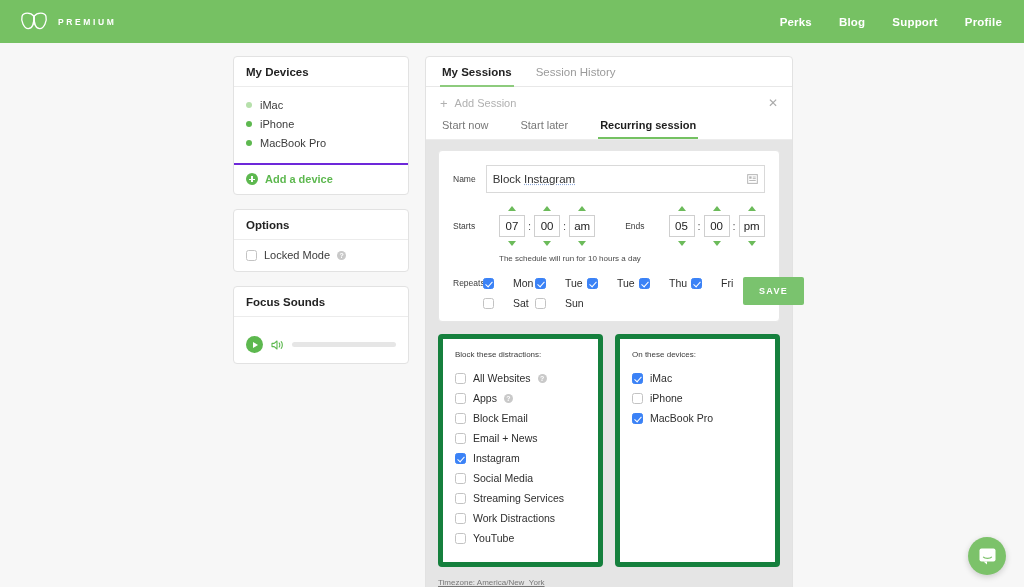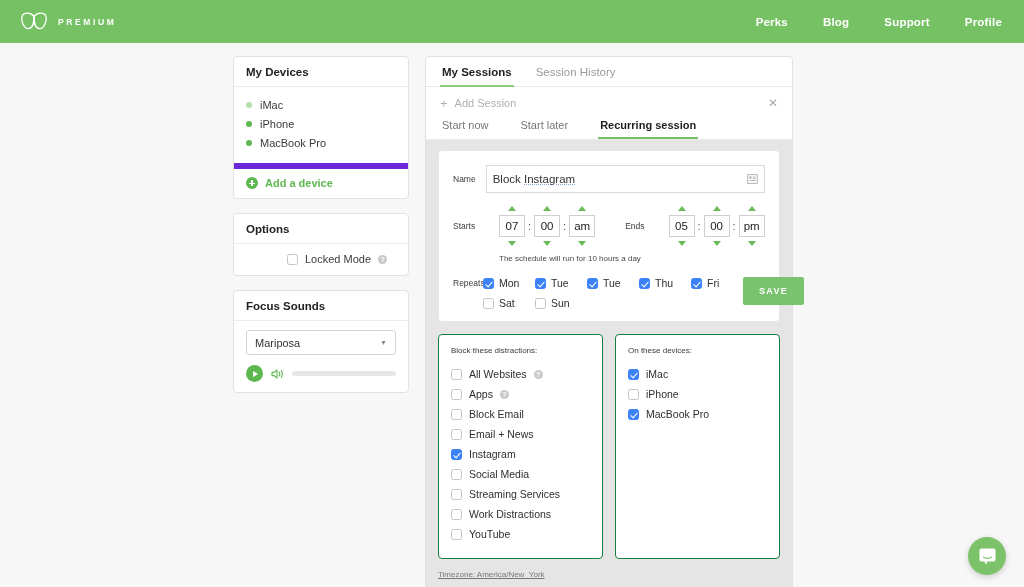--- a/index.html
+++ b/index.html
@@ -17,21 +17,21 @@
     display: flex; align-items: center;
     padding: 0 22px 0 20px;
     position: relative;
   }
   .brand { display: flex; align-items: center; gap: 10px; }
   .brand-mark { width: 28px; height: 22px; display: block; }
   .brand-word {
     color: #fff; font-size: 8.5px; font-weight: bold;
     letter-spacing: 2.6px;
   }
-  .topnav { margin-left: auto; display: flex; align-items: center; gap: 35px; }
+  .topnav { margin-left: auto; display: flex; align-items: center; gap: 27px; }
   .topnav a {
     color: #ffffff; font-size: 11.5px; font-weight: bold;
     text-decoration: none; letter-spacing: .2px;
   }
 
   
   .page { display: flex; padding: 13px 0 0 0; }
   .left-col { width: 176px; margin-left: 233px; }
   .right-col { width: 368px; margin-left: 16px; }
 
@@ -47,36 +47,36 @@
   .card-body { padding: 9px 12px 10px; }
 
   
   .device-row {
     display: flex; align-items: center; gap: 8px;
     font-size: 11px; color: #3b3b3b; padding: 3px 0 4px;
   }
   .dot { width: 6px; height: 6px; border-radius: 50%; background: #5db84f; flex: none; }
   .dot.faded { background: #b6e0ab; }
   .card-foot {
-    border-top: 6px solid #6d28d9; padding: 8px 12px 9px;
+    border-top: 2px solid #6d28d9; padding: 8px 12px 9px;
     display: flex; align-items: flex-end; gap: 7px;
   }
   .plus-circle {
     width: 12px; height: 12px; border-radius: 50%; background: #5db84f;
     position: relative; flex: none;
   }
   .plus-circle:before, .plus-circle:after {
     content: ""; position: absolute; background: #fff;
   }
   .plus-circle:before { left: 3px; right: 3px; top: 5.5px; height: 1.4px; }
   .plus-circle:after { top: 3px; bottom: 3px; left: 5.3px; width: 1.4px; }
   .add-link { font-size: 11px; font-weight: bold; color: #5db84f; }
 
   
-  .opt-row { display: flex; align-items: center; gap: 7px; font-size: 11px; color: #3b3b3b; margin-left: 41px; }
+  .opt-row { display: flex; align-items: center; gap: 7px; font-size: 11px; color: #3b3b3b; }
   .chk {
     width: 11px; height: 11px; border: 1px solid #c3c3c3; border-radius: 2.5px;
     background: #fff; flex: none; position: relative;
   }
   .chk.on { background: #3b82f6; border-color: #3b82f6; }
   .chk.on:after {
     content: ""; position: absolute; left: 3.2px; top: 1px;
     width: 3px; height: 6px; border: solid #fff; border-width: 0 1.6px 1.6px 0;
     transform: rotate(42deg);
   }
@@ -178,31 +178,31 @@
     font-size: 11.5px; color: #222;
   }
   .colon { font-size: 11px; color: #555; padding: 0 3px; margin-top: 0px; }
   .ends-lbl { font-size: 8.5px; color: #3b3b3b; margin: 0 8px 0 14px; }
   .hint { font-size: 8px; color: #4a4a4a; margin: 8px 0 0 46px; }
 
   .repeats { display: flex; margin-top: 14px; }
   .repeats-lbl { font-size: 8.5px; color: #3b3b3b; width: 30px; padding-top: 1px; }
   .days-wrap { flex: 1; }
   .days { display: flex; gap: 0; }
-  .day { display: flex; align-items: center; gap: 5px; width: 52px; font-size: 10.5px; color: #2e2e2e; }
+  .day { display: flex; align-items: center; gap: 19px; width: 52px; font-size: 10.5px; color: #2e2e2e; }
   .days.second { margin-top: 8px; }
   .save-btn {
     background: #7ac36e; color: #fff; font-size: 9px; font-weight: bold;
     letter-spacing: 1.3px; padding: 9px 16px; border: none; border-radius: 2px;
     align-self: flex-start; margin-left: auto;
   }
 
   .two-panes { display: flex; gap: 12px; margin-top: 12px; }
   .pane {
-    flex: 1; background: #fff; border: 1px solid #15803d; border-radius: 4px;
+    flex: 1; background: #fff; border: 5px solid #15803d; border-radius: 4px;
     padding: 11px 12px 14px;
   }
   .pane-title { font-size: 8px; color: #3a3a3a; margin-bottom: 9px; }
   .pane-row {
     display: flex; align-items: center; gap: 7px;
     font-size: 10.5px; color: #2e2e2e; padding: 4px 0;
   }
   .tz {
     margin-top: 11px; font-size: 8px; color: #777;
     text-decoration: underline; display: inline-block;
@@ -271,24 +271,20 @@
           <span class="chk"></span>
           <span>Locked Mode</span>
           <span class="help">?</span>
         </div>
       </div>
     </div>
 
     <div class="card">
       <div class="card-head">Focus Sounds</div>
       <div class="card-body">
-        <div class="select">
-          <span>Mariposa</span>
-          <span class="caret">▼</span>
-        </div>
         <div class="player">
           <span class="play-btn"></span>
           <svg width="13" height="12" viewBox="0 0 13 12">
             <path d="M1 4.4h2.2L6 2v8L3.2 7.6H1z" fill="none" stroke="#5db84f" stroke-width="1.1" stroke-linejoin="round"></path>
             <path d="M8.2 4c.8.8.8 3.2 0 4" fill="none" stroke="#5db84f" stroke-width="1.1" stroke-linecap="round"></path>
             <path d="M10.2 2.6c1.5 1.6 1.5 5.2 0 6.8" fill="none" stroke="#5db84f" stroke-width="1.1" stroke-linecap="round"></path>
           </svg>
           <span class="slider-track">
             <span class="slider-fill" id="vol-fill" style="width: 40%;"></span>
           </span>

